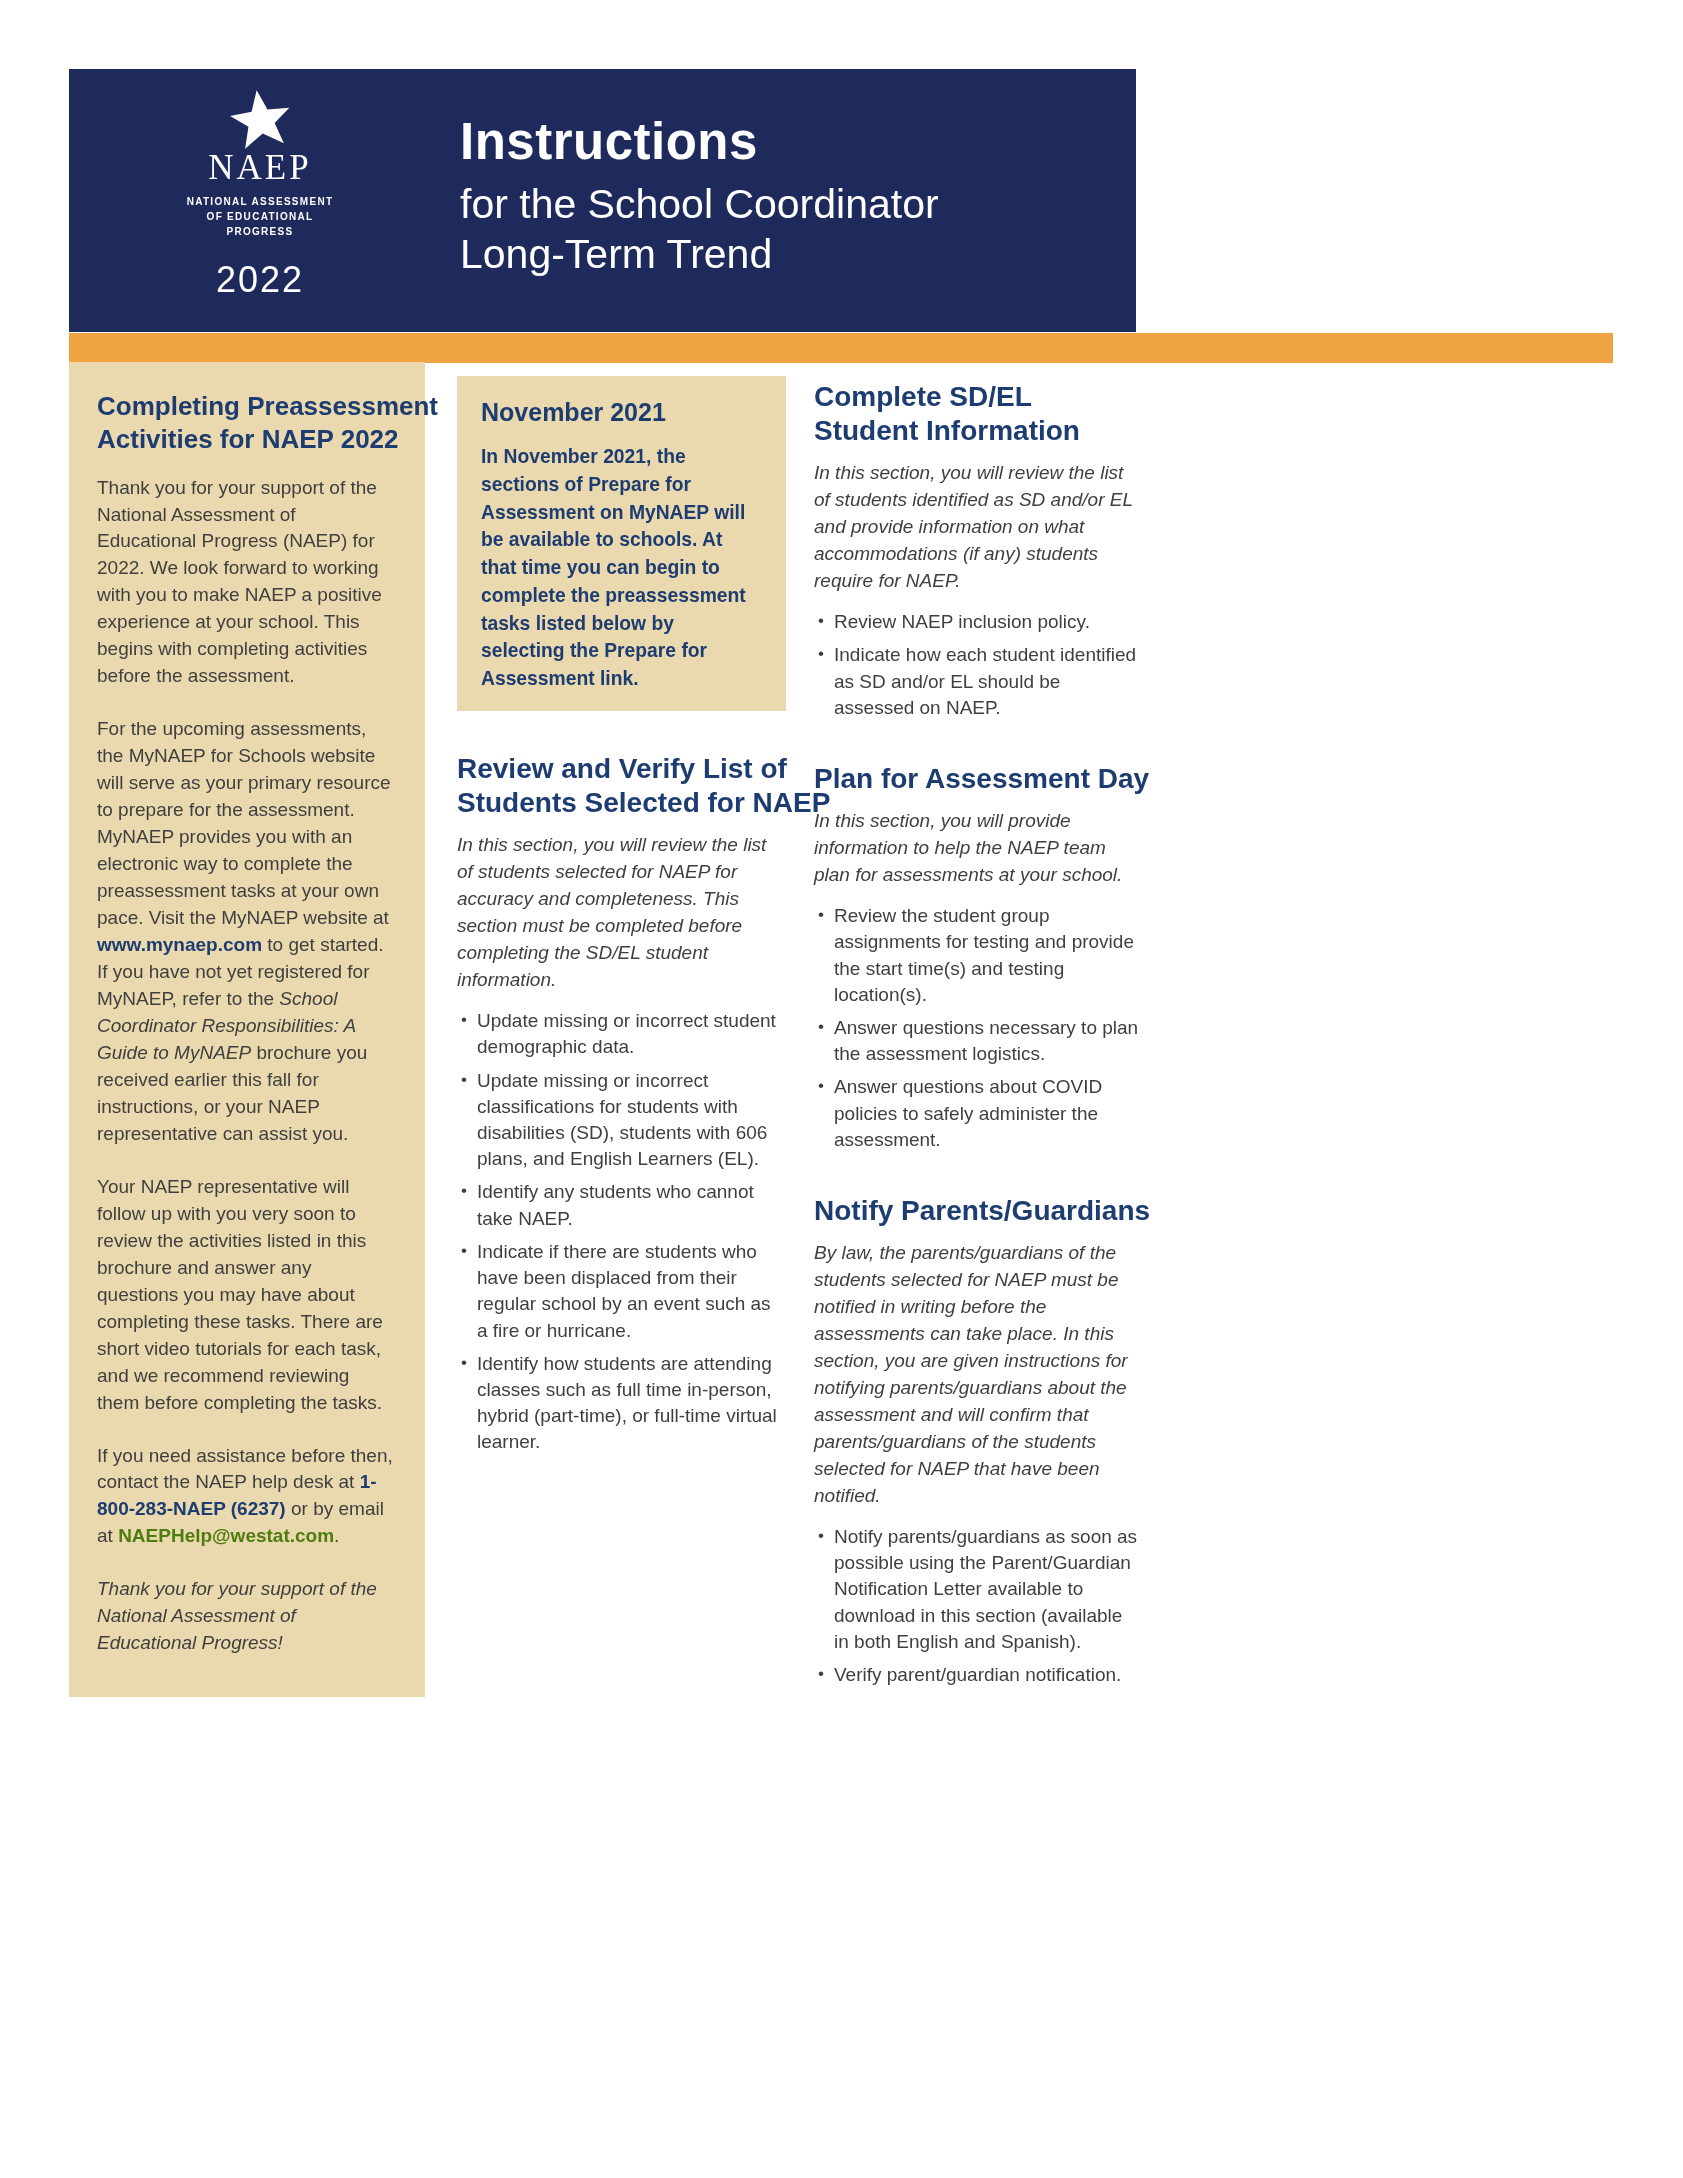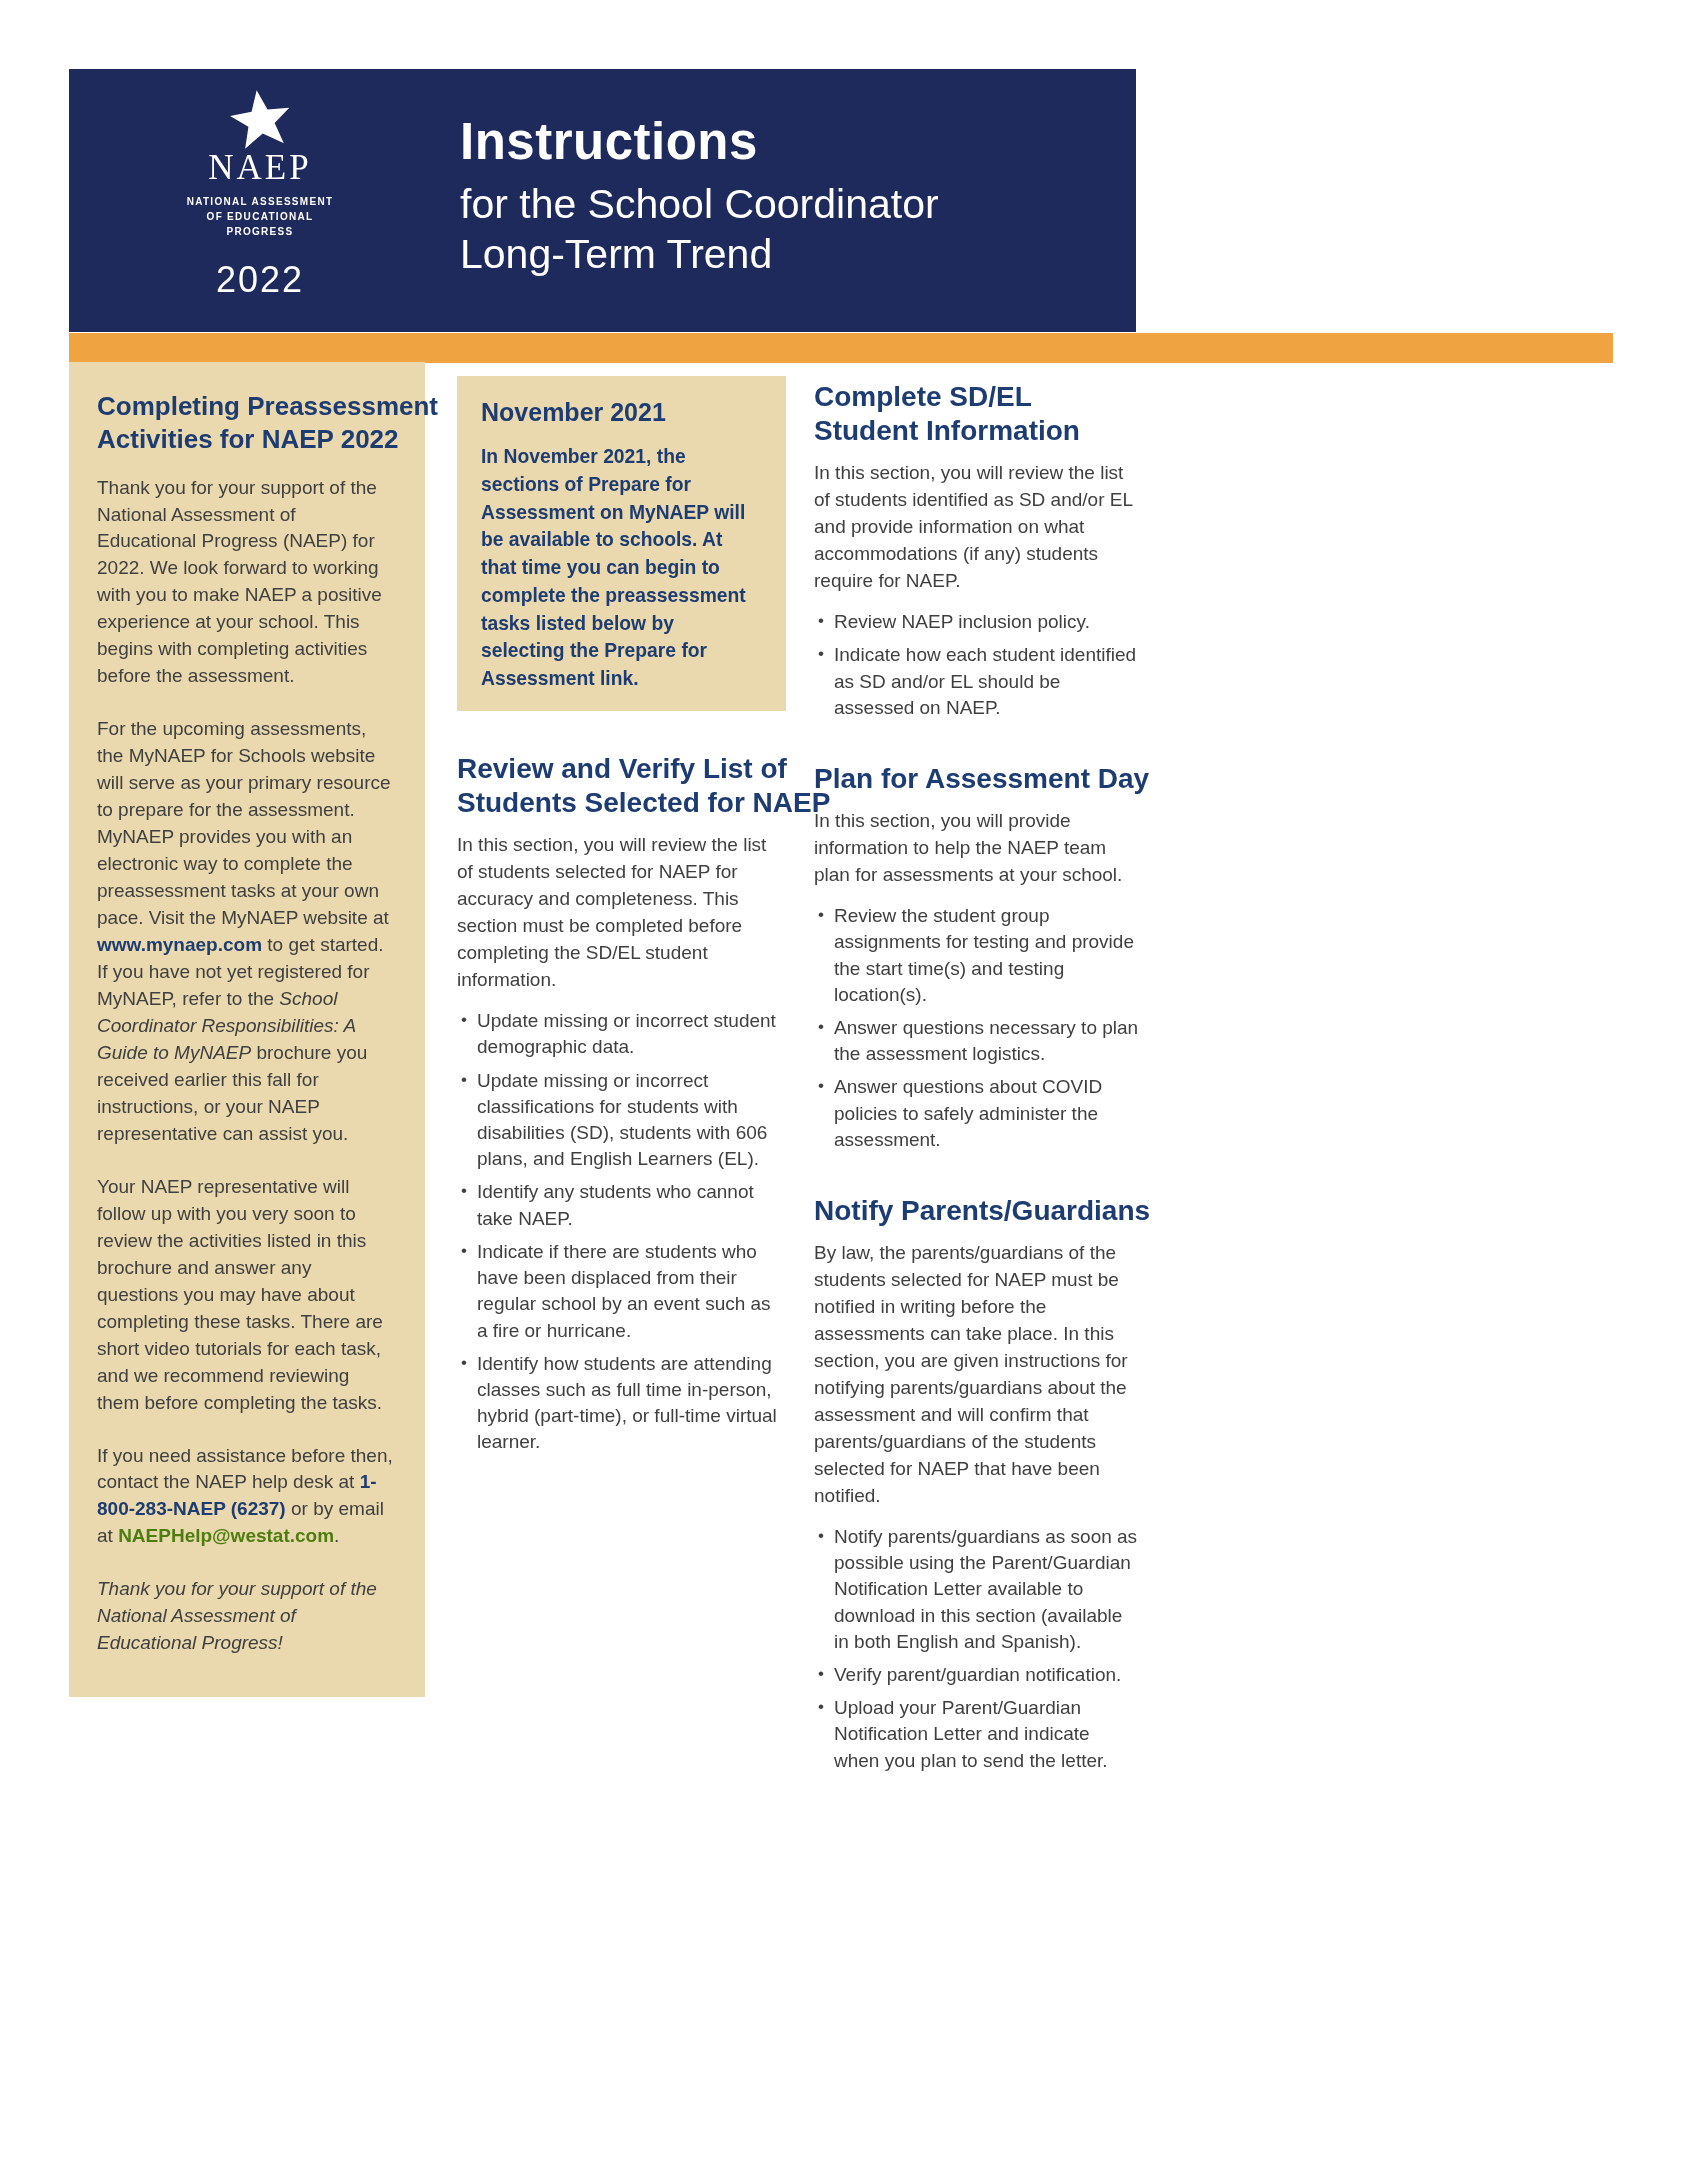--- a/index.html
+++ b/index.html
@@ -55,21 +55,21 @@
   .mid-col{position:absolute;left:457px;top:376px;width:329px;}
   .right-col{position:absolute;left:814px;top:380px;width:325px;}
   .callout{background:var(--beige);padding:22px 24px 18px;margin-bottom:38px;}
   .callout h3{color:var(--heading);font-size:25px;margin:0 0 16px;font-weight:700;}
   .callout-body{color:var(--heading);font-size:19.3px;font-weight:700;line-height:1.44;}
   .section h3{
     color:var(--heading);font-size:28px;line-height:1.22;margin:41px 0 12px;font-weight:700;
   }
   .section:first-child h3{margin-top:0;}
   .section h3 div{white-space:nowrap;}
-  .section .intro{font-size:19px;line-height:1.42;margin:0 0 14px;}
+  .section .intro{font-style:italic;font-size:19px;line-height:1.42;margin:0 0 14px;}
   ul.bullets{list-style:none;margin:0;padding:0;}
   ul.bullets li{
     position:relative;padding-left:20px;font-size:19px;line-height:1.38;margin-bottom:7px;
   }
   ul.bullets li::before{
     content:"\2022";position:absolute;left:4px;top:0;font-size:17px;color:var(--body);
   }
 </style>
 </head>
 <body>
@@ -159,19 +159,18 @@
         </ul>
     </section>
     <section class="section">
       <h3>
           <div>Notify Parents/Guardians</div>
         </h3>
       <p class="intro">By law, the parents/guardians of the students selected for NAEP must be notified in writing before the assessments can take place. In this section, you are given instructions for notifying parents/guardians about the assessment and will confirm that parents/guardians of the students selected for NAEP that have been notified.</p>
       <ul class="bullets">
           <li>Notify parents/guardians as soon as possible using the Parent/Guardian Notification Letter available to download in this section (available in both English and Spanish).</li>
           <li>Verify parent/guardian notification.</li>
-          <li>Upload your Parent/Guardian Notification Letter and indicate when you plan to send the letter.</li>
         </ul>
     </section>
   </div>
 
 </div>
 
 
 </body></html>

